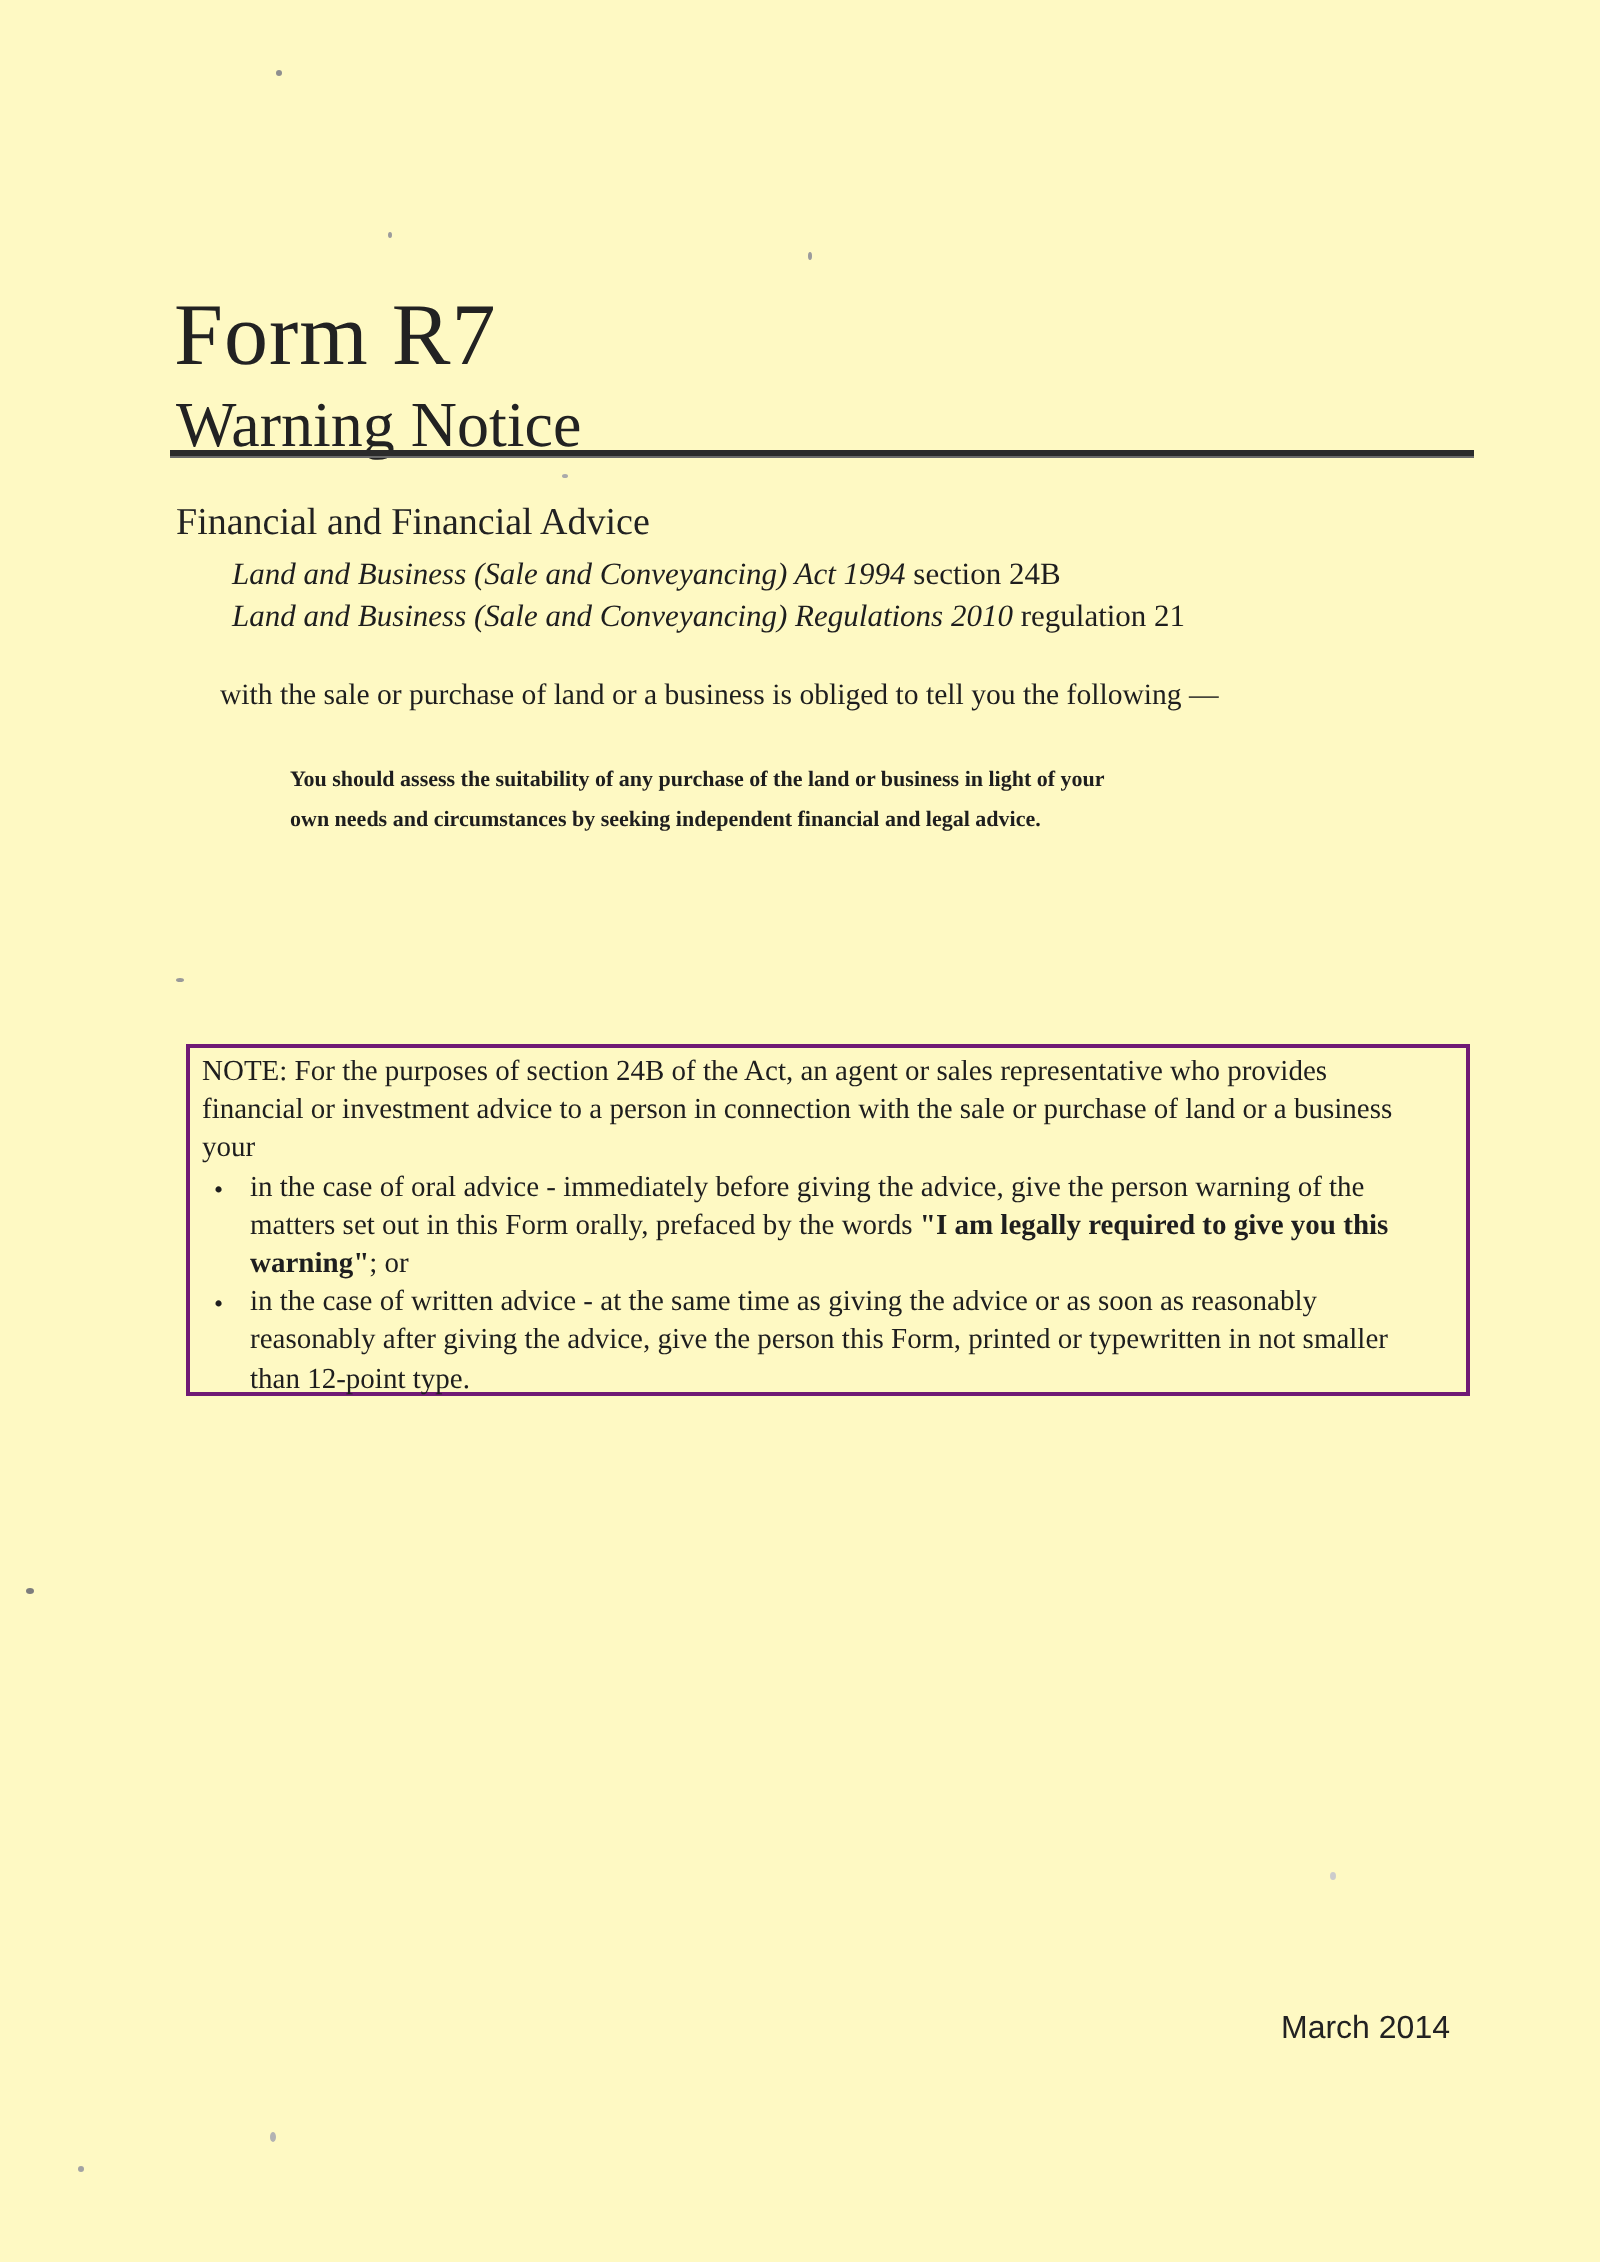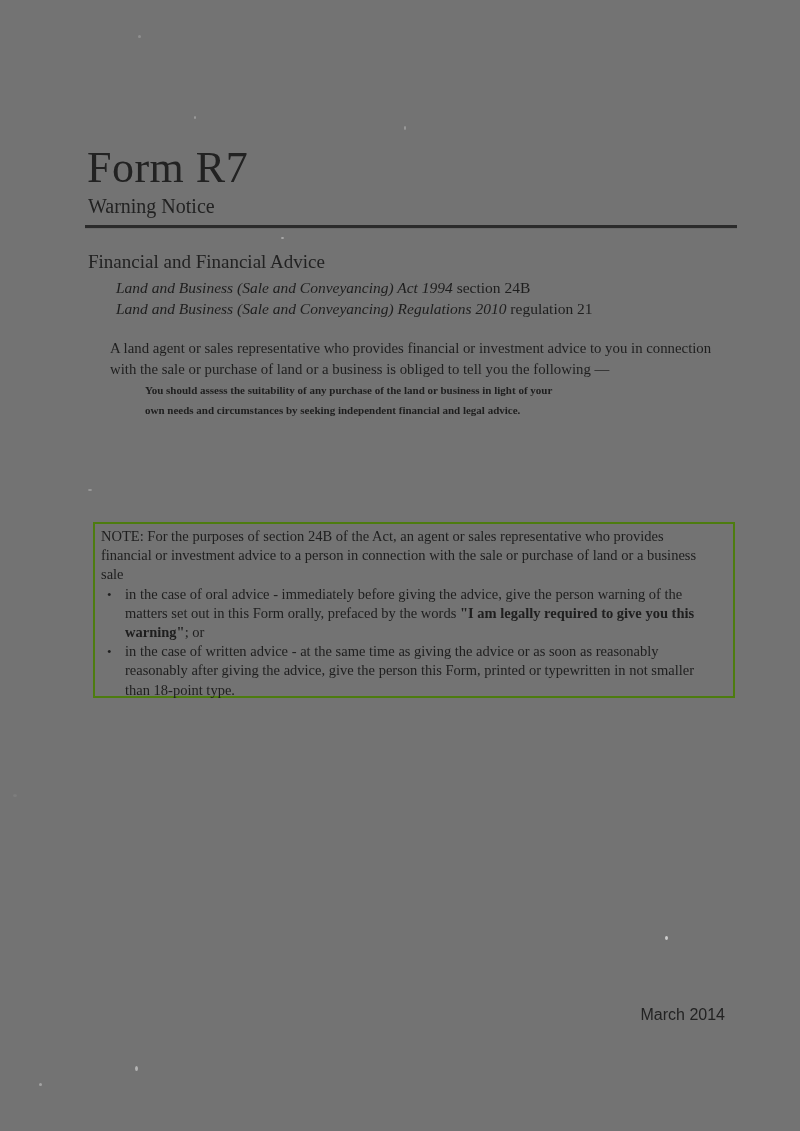--- a/index.html
+++ b/index.html
@@ -1,36 +1,36 @@
 <!DOCTYPE html>
 <html><head>
 <meta charset="utf-8">
 <style>
   html, body { margin: 0; padding: 0; background: #ffffff; }
   .page {
     position: relative;
     width: 800px;
     height: 1131px;
-    background: #737373;
+    background: #fef9c3;
     font-family: "Liberation Serif", serif;
     color: #1e1e1e;
     overflow: hidden;
   }
   .abs { position: absolute; }
   .line { white-space: nowrap; }
 
   .form-title {
     left: 87px; top: 146px;
     font-size: 44px; line-height: 1;
     letter-spacing: 0.5px;
     color: #222;
   }
   .form-subtitle {
     left: 88px; top: 196px;
-    font-size: 20px; line-height: 1;
+    font-size: 32px; line-height: 1;
     color: #222;
     text-align: right;
   }
   .header-rule {
     left: 85px; top: 225px;
     width: 652px; height: 3px;
     background: #2b2b2b;
     border-bottom: 1px solid #6a6a6a;
   }
   .section-title {
@@ -50,21 +50,21 @@
   }
   .warning-statement {
     left: 145px; top: 380px;
     font-size: 11px; line-height: 20px;
     font-weight: bold;
   }
 
   .note-box {
     left: 93px; top: 522px;
     width: 642px; height: 176px;
-    border: 2px solid #4d7c0f;
+    border: 2px solid #701a75;
     box-sizing: border-box;
     padding: 3px 6px 0 6px;
     font-size: 14.5px; line-height: 19.2px;
   }
   .bullet-item { position: relative; padding-left: 24px; }
   .bullet-marker {
     position: absolute; left: 6px; top: 0;
     font-size: 13px;
   }
   .b { font-weight: bold; }
@@ -96,44 +96,43 @@
   <div class="abs form-subtitle">Warning Notice</div>
   <div class="abs header-rule"></div>
 
   <div class="abs section-title">Financial and Financial Advice</div>
   <div class="abs citations">
     <div class="line"><span class="it">Land and Business (Sale and Conveyancing) Act 1994</span><span> section 24B</span></div>
     <div class="line"><span class="it">Land and Business (Sale and Conveyancing) Regulations 2010</span><span> regulation 21</span></div>
   </div>
 
   <div class="abs intro-par">
-    <div class="line">A land agent or sales representative who provides financial or investment advice to you in connection</div>
     <div class="line">with the sale or purchase of land or a business is obliged to tell you the following —</div>
   </div>
 
   <div class="abs warning-statement">
     <div class="line">You should assess the suitability of any purchase of the land or business in light of your</div>
     <div class="line">own needs and circumstances by seeking independent financial and legal advice.</div>
   </div>
 
   <div class="abs note-box">
     <div class="line">NOTE: For the purposes of section 24B of the Act, an agent or sales representative who provides</div>
     <div class="line">financial or investment advice to a person in connection with the sale or purchase of land or a business</div>
-    <div class="line">sale</div>
+    <div class="line">your</div>
 
     <div class="bullet-item">
       <span class="bullet-marker">•</span>
       <div class="line">in the case of oral advice - immediately before giving the advice, give the person warning of the</div>
       <div class="line"><span>matters set out in this Form orally, prefaced by the words </span><span class="b">"I am legally required to give you this</span></div>
       <div class="line"><span class="b">warning"</span><span>; or</span></div>
     </div>
 
     <div class="bullet-item">
       <span class="bullet-marker">•</span>
       <div class="line">in the case of written advice - at the same time as giving the advice or as soon as reasonably</div>
       <div class="line">reasonably after giving the advice, give the person this Form, printed or typewritten in not smaller</div>
-      <div class="line">than 18-point type.</div>
+      <div class="line">than 12-point type.</div>
     </div>
   </div>
 
   <div class="abs footer-date">March 2014</div>
 
 </div>
 
 </body></html>

